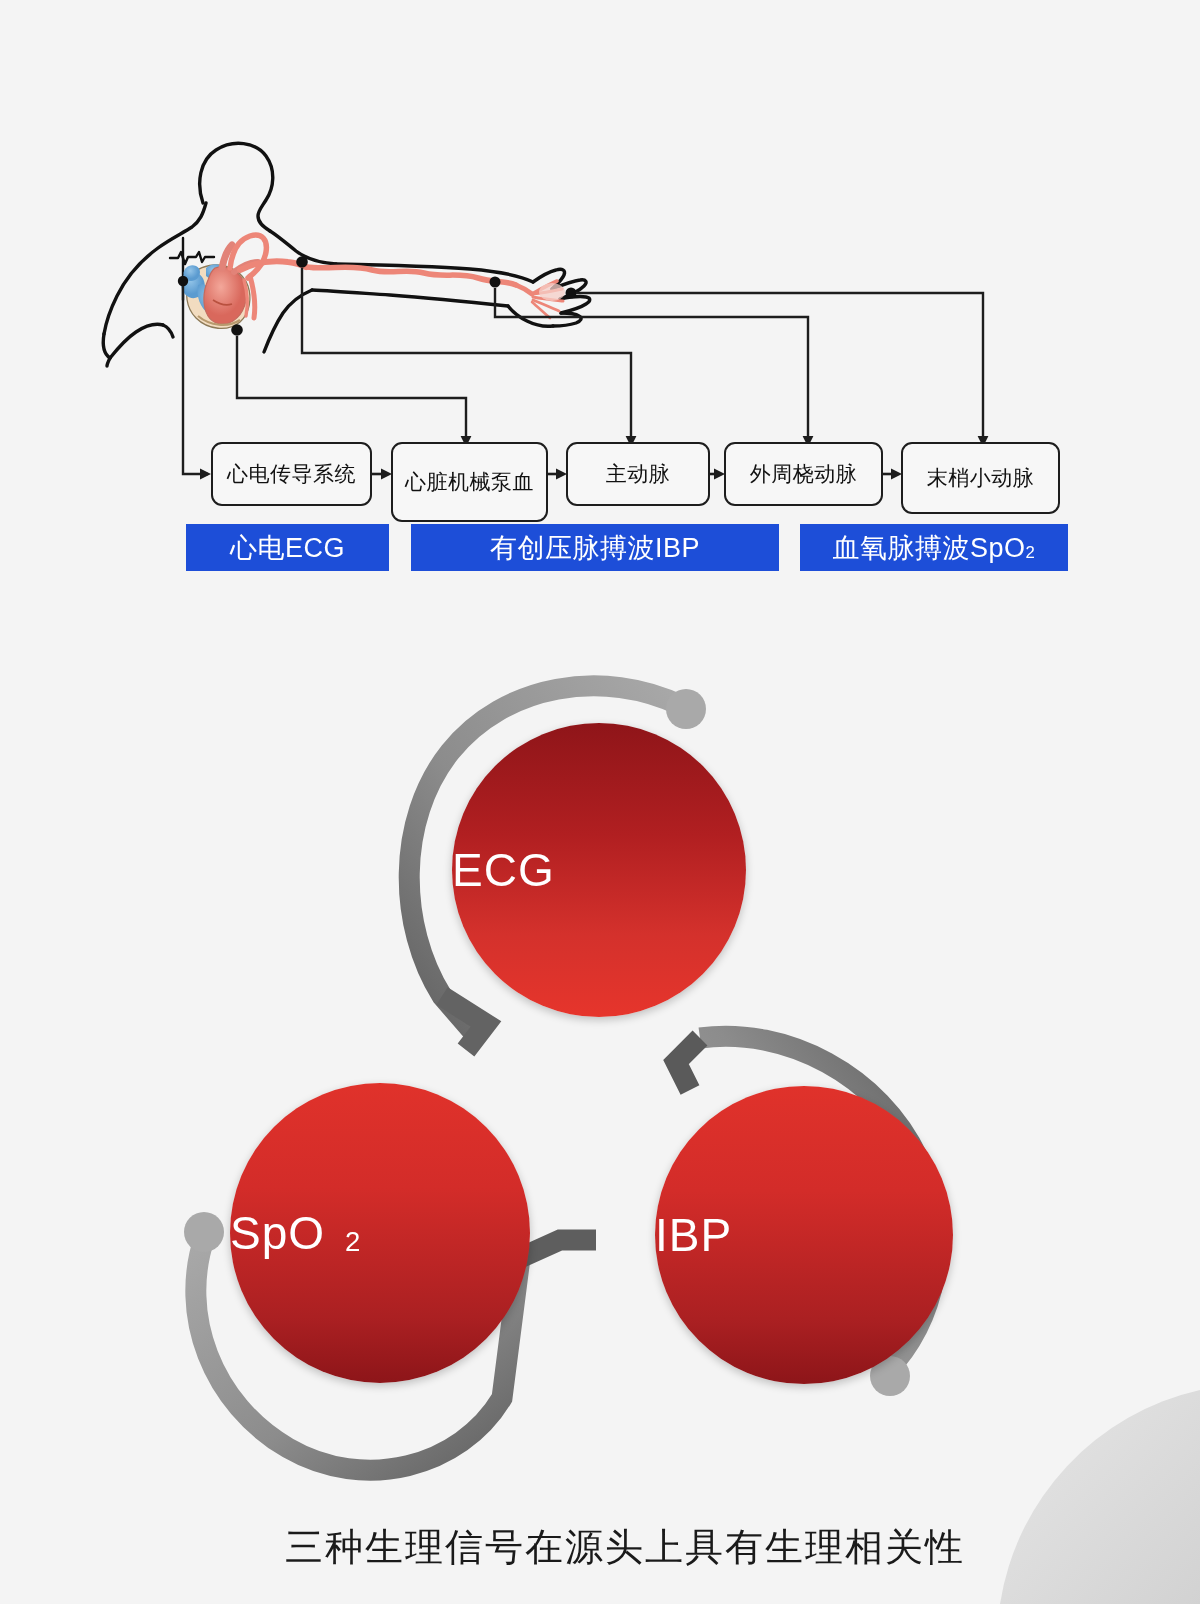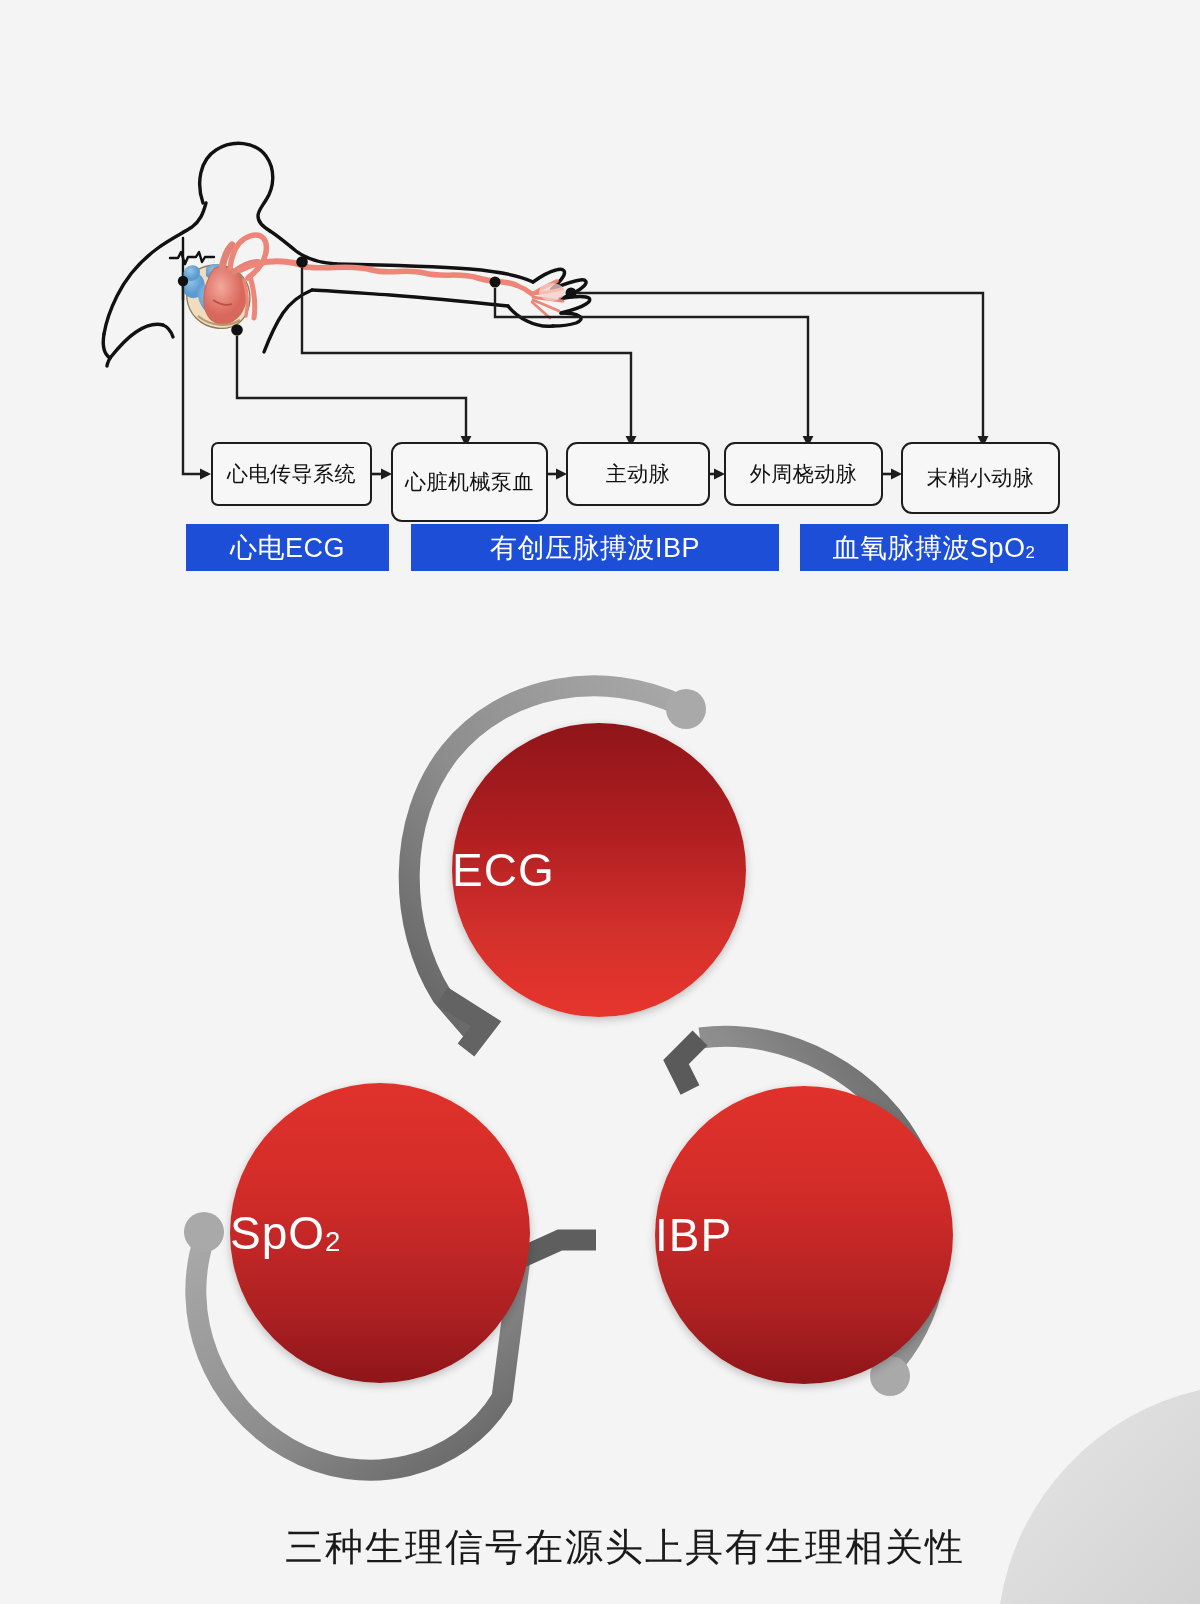--- a/index.html
+++ b/index.html
@@ -240,21 +240,21 @@
       <circle cx="890" cy="1376" r="20" fill="#a9a9a9"></circle>
     </g>
 
     <g>
       <path d="M205,1236 C178,1314 212,1404 288,1448 C364,1492 460,1468 502,1398 L520,1258" fill="none" stroke="url(#arcGradSPO2)" stroke-width="21" stroke-linecap="butt"></path>
       <path d="M520,1258 L560,1240 L596,1240" fill="none" stroke="#5e5e5e" stroke-width="21" stroke-linejoin="miter" stroke-linecap="butt"></path>
       <circle cx="204" cy="1232" r="20" fill="#a9a9a9"></circle>
     </g>
   </svg>
 
-  <div class="flow-box" style="left:211px; top:442px; width:161px; height:64px;border-radius:7px;">
+  <div class="flow-box" style="left:211px; top:442px; width:161px; height:64px;">
     <span>心电传导系统</span>
   </div>
   <div class="flow-box" style="left:391px; top:442px; width:157px; height:80px;">
     <span>心脏机械泵血</span>
   </div>
   <div class="flow-box" style="left:566px; top:442px; width:144px; height:64px;">
     <span>主动脉</span>
   </div>
   <div class="flow-box" style="left:724px; top:442px; width:159px; height:64px;">
     <span>外周桡动脉</span>
@@ -271,21 +271,21 @@
   </div>
   <div class="red-bar" style="left:800px; top:524px; width:268px; height:47px;text-align:right;">
     <span>血氧脉搏波SpO</span>
       <sub>2</sub>
   </div>
 
   <div class="node-circle" id="circle-ecg" style="left:452px; top:723px; width:294px; height:294px;">
     <span>ECG</span>
   </div>
 
-  <div class="node-circle" id="circle-spo2" style="left:230px; top:1083px; width:300px; height:300px;">
+  <div class="node-circle" id="circle-spo2" style="left:230px; top:1083px; width:300px; height:300px;gap:20px;">
     <span>SpO</span>
       <sub>2</sub>
   </div>
 
   <div class="node-circle" id="circle-ibp" style="left:655px; top:1086px; width:298px; height:298px;">
     <span>IBP</span>
   </div>
 
 
   <div id="caption" style="left:0; top:1490px; width:965px; text-align:right;margin-top:32px;">

